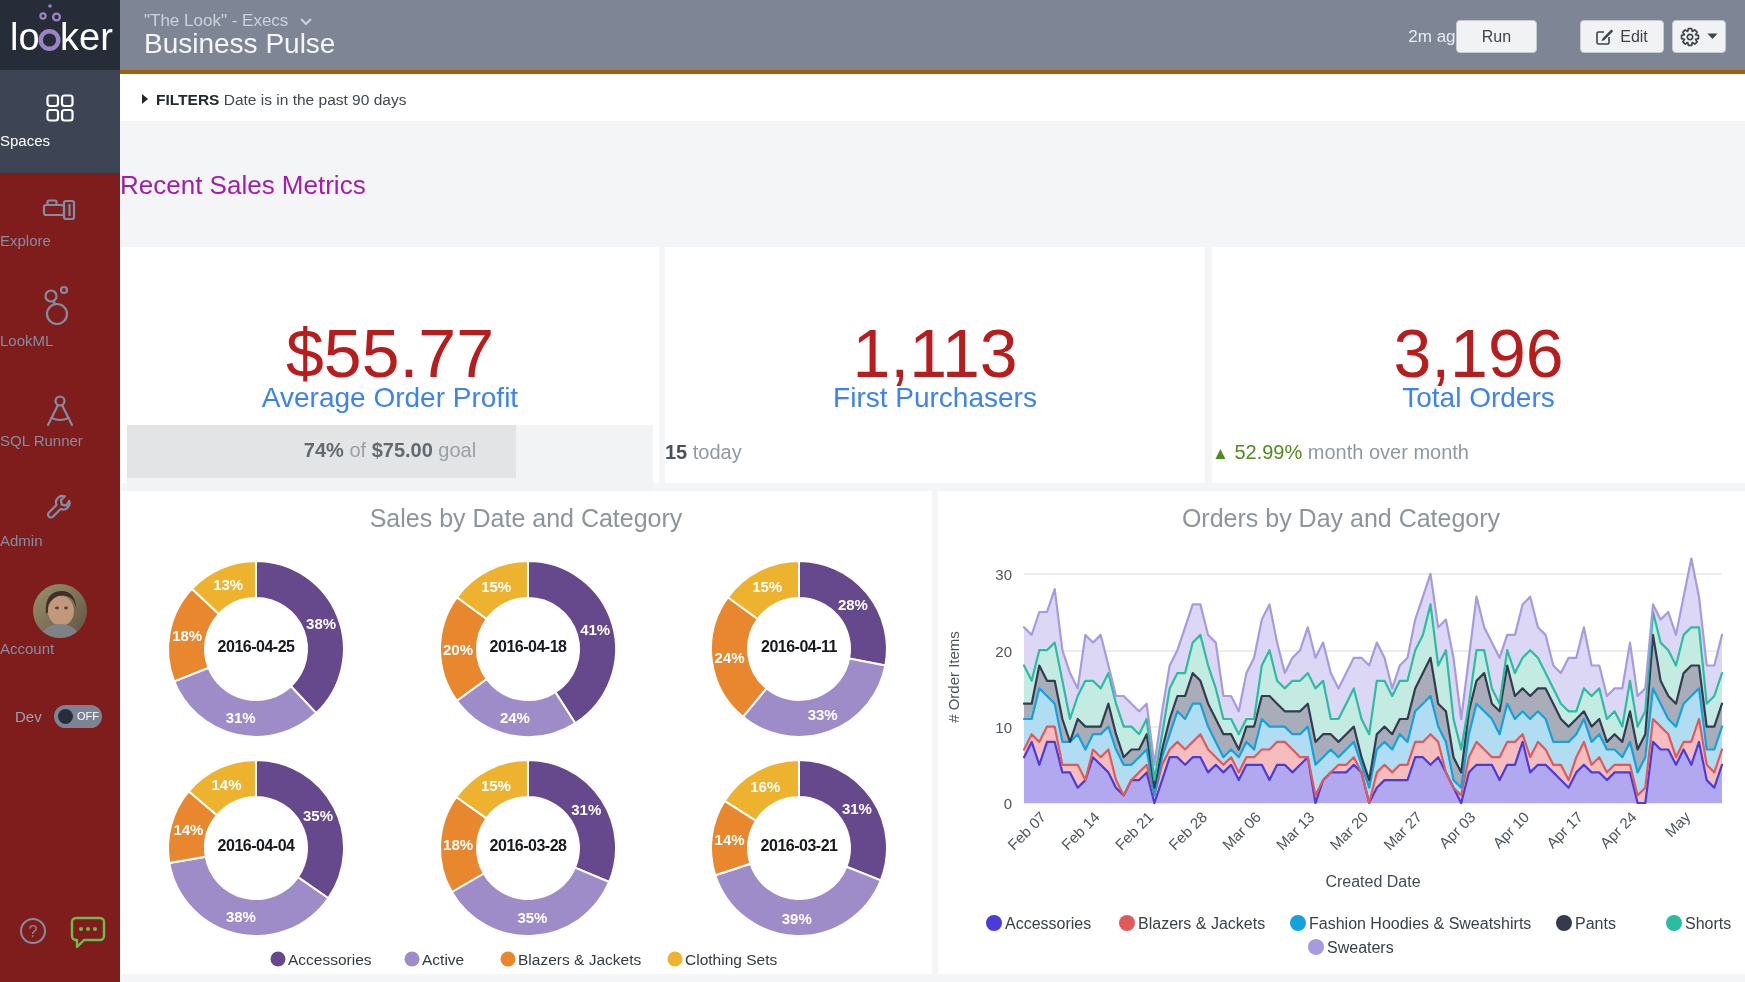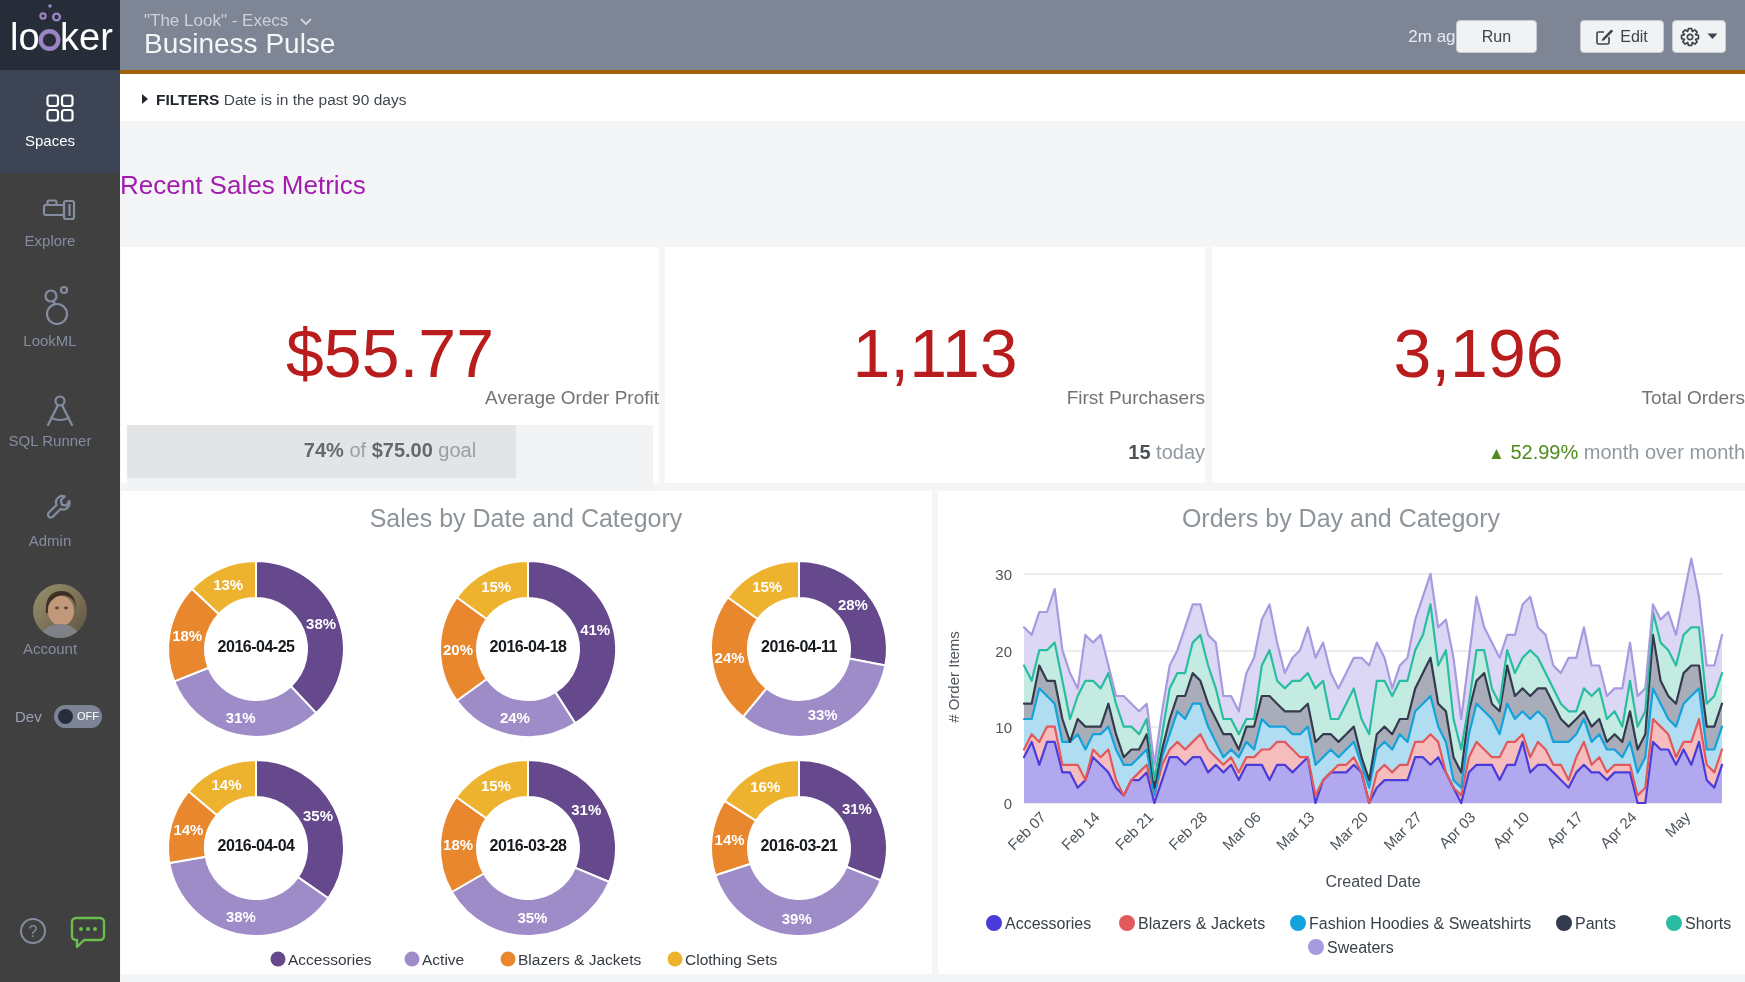--- a/index.html
+++ b/index.html
@@ -1,27 +1,27 @@
 <!DOCTYPE html>
 <html><head><meta charset="utf-8"><style>
 *{margin:0;padding:0;box-sizing:border-box}
 html,body{width:1745px;height:982px;overflow:hidden;font-family:"Liberation Sans",sans-serif;background:#f3f5f6}
 .abs{position:absolute}
-#sidebar{position:absolute;left:0;top:0;width:120px;height:982px;background:#404040;z-index:5}
+#sidebar{position:absolute;left:0;top:0;width:120px;height:982px;background:#7f1d1d;z-index:5}
 #logo{position:absolute;left:0;top:0;width:120px;height:70px;background:#262d39}
 #spaces{position:absolute;left:0;top:70px;width:120px;height:103px;background:#3d4454}
-.navlab{position:absolute;width:100px;text-align:center;font-size:15px;color:#858da0}
+.navlab{position:absolute;width:100px;text-align:left;font-size:15px;color:#858da0}
 #header{position:absolute;left:120px;top:0;width:1625px;height:70px;background:#7e8696}
 #filters{position:absolute;left:120px;top:70px;width:1625px;height:51px;background:#fff;border-top:4px solid #a16207;box-sizing:border-box}
 #content{position:absolute;left:120px;top:121px;width:1625px;height:861px;background:#f3f5f6}
 .tile{position:absolute;background:#fff}
 .btn{position:absolute;top:20px;height:33px;background:#f1f2f3;border:1px solid #c8ccd1;border-radius:4px;color:#3d444b;font-size:16px;display:flex;align-items:center;justify-content:center;gap:7px}
 .bignum{position:absolute;width:100%;text-align:center;top:75px;font-size:68px;line-height:62px;color:#b91c1c}
-.bigsub{position:absolute;width:100%;text-align:right;top:137px;font-size:19px;line-height:28px;color:#737373}
-.bigfoot{position:absolute;width:100%;text-align:right;top:194px;font-size:20px;line-height:22px;color:#9098a0}
+.bigsub{position:absolute;width:100%;text-align:center;top:137px;font-size:28px;line-height:28px;color:#3b82f6}
+.bigfoot{position:absolute;width:100%;text-align:left;top:194px;font-size:20px;line-height:22px;color:#9098a0}
 </style></head>
 <body>
 
 <div id="sidebar">
   <div id="spaces"></div>
   <div id="logo">
     <svg width="120" height="70" viewBox="0 0 120 70">
       <text x="10" y="50" font-size="38" fill="#fff" font-family="Liberation Sans">lo</text>
       <text x="60" y="50" font-size="38" fill="#fff" font-family="Liberation Sans">ker</text>
       <circle cx="49.5" cy="40" r="8.8" fill="none" stroke="#9a85c4" stroke-width="4.4"></circle>

